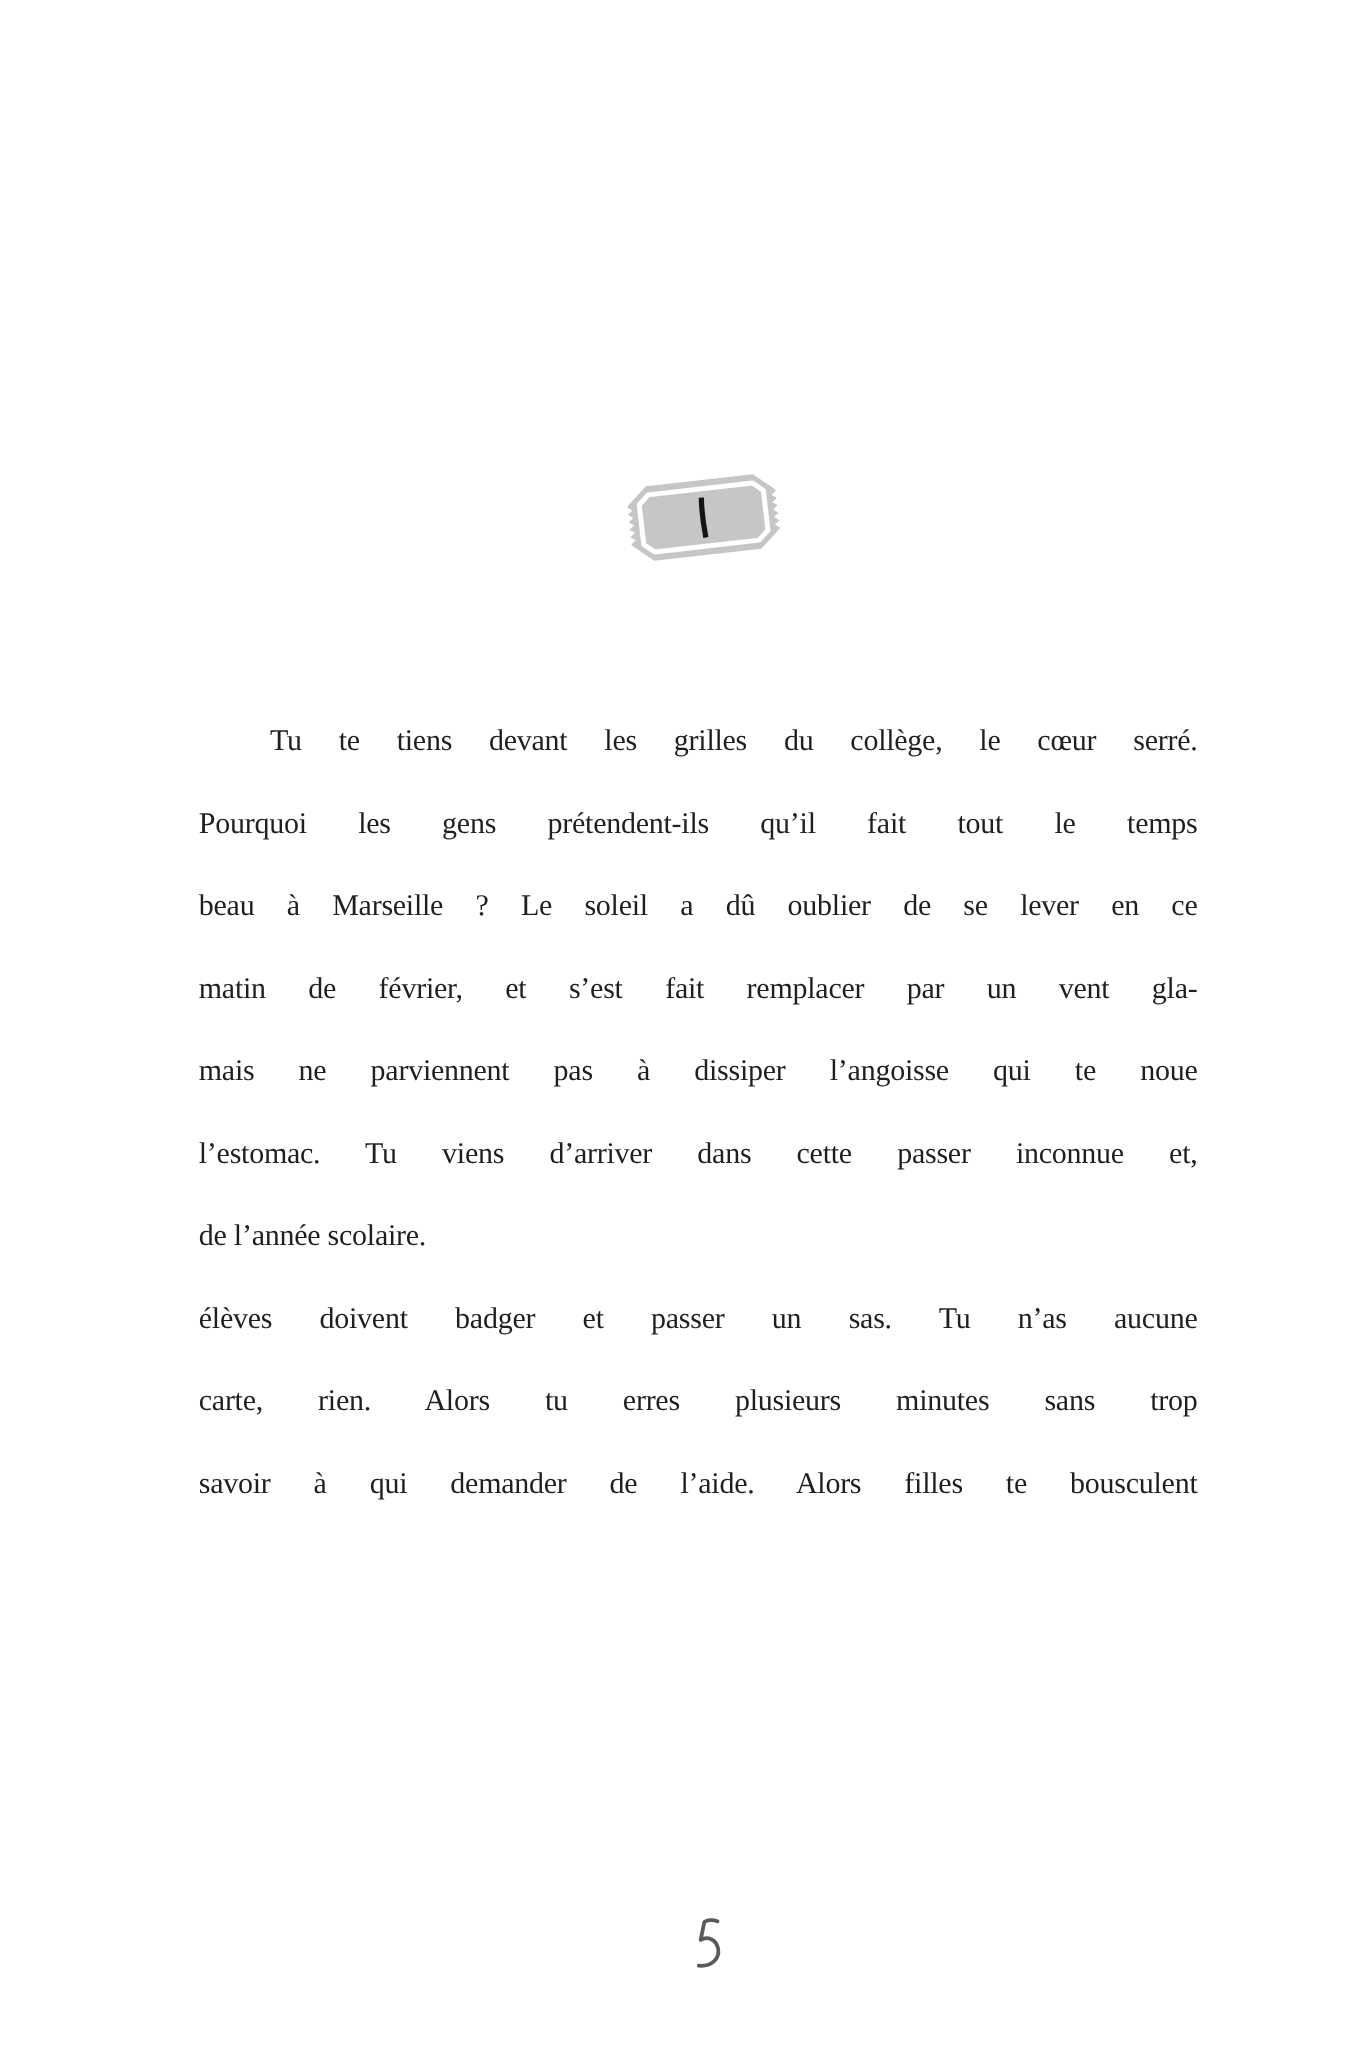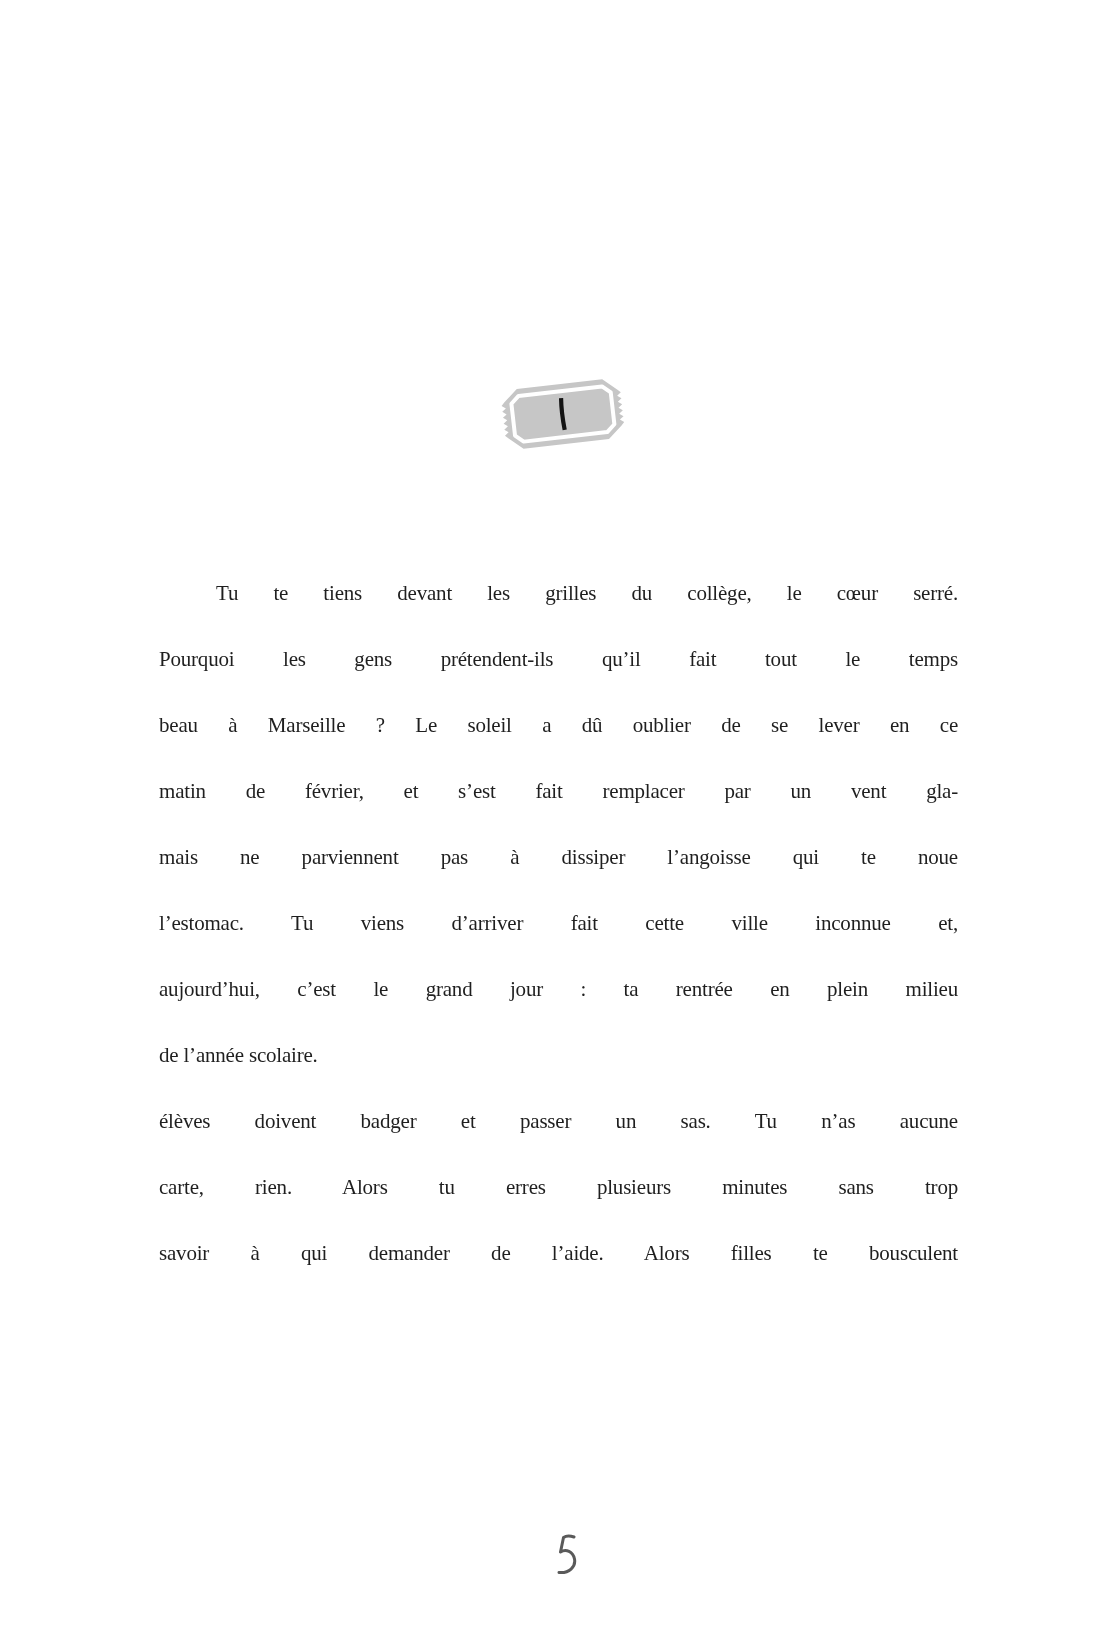--- a/index.html
+++ b/index.html
@@ -23,21 +23,21 @@
     height: 70px;
     transform: rotate(-6.5deg);
   }
   .chapter-ornament svg { display: block; width: 100%; height: 100%; }
   .text-block {
     position: absolute;
     left: 159px;
     top: 560px;
     width: 799px;
     color: #1f1f1f;
-    font-size: 21px;
+    font-size: 24px;
     letter-spacing: -0.2px;
   }
   .para { margin: 0; padding: 0; }
   .text-line {
     line-height: 66px;
     height: 66px;
     text-align: justify;
     text-align-last: justify;
     white-space: normal;
   }
@@ -68,22 +68,21 @@
     </svg>
   </div>
 
   <main class="text-block">
     <div class="para">
       <div class="text-line first-line">Tu te tiens devant les grilles du collège, le cœur serré.</div>
       <div class="text-line">Pourquoi les gens prétendent-ils qu’il fait tout le temps</div>
       <div class="text-line">beau à Marseille ? Le soleil a dû oublier de se lever en ce</div>
       <div class="text-line">matin de février, et s’est fait remplacer par un vent gla-</div>
       <div class="text-line">mais ne parviennent pas à dissiper l’angoisse qui te noue</div>
-      <div class="text-line">l’estomac. Tu viens d’arriver fait cette ville inconnue et,</div>
-      <div class="text-line">aujourd’hui, c’est le grand jour : ta rentrée en plein milieu</div>
+      <div class="text-line">l’estomac. Tu viens d’arriver dans cette passer inconnue et,</div>
       <div class="text-line para-end">de l’année scolaire.</div>
     </div>
     <div class="para">
       <div class="text-line">élèves doivent badger et passer un sas. Tu n’as aucune</div>
       <div class="text-line">carte, rien. Alors tu erres plusieurs minutes sans trop</div>
       <div class="text-line">savoir à qui demander de l’aide. Alors filles te bousculent</div>
     </div>
   </main>
 
   <div class="page-number" aria-label="5">

